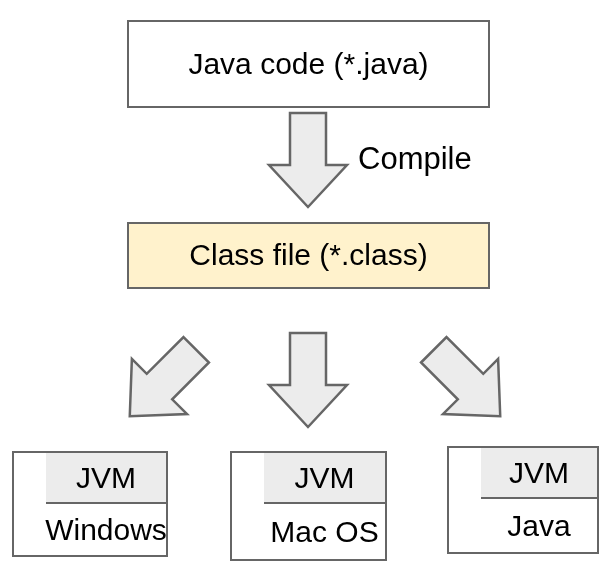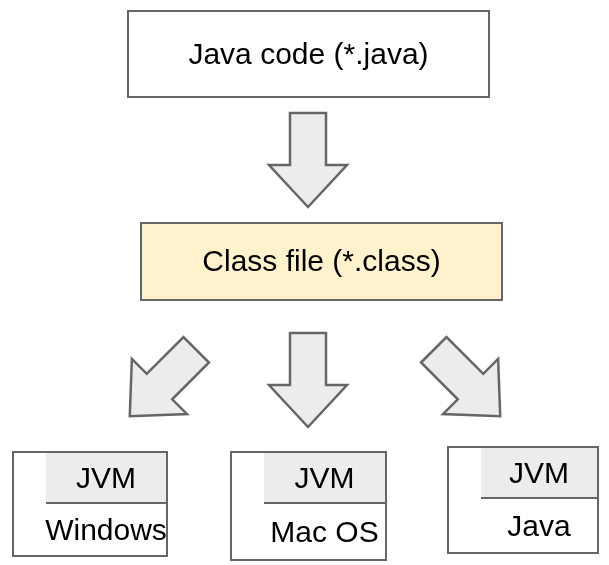--- a/index.html
+++ b/index.html
@@ -21,22 +21,22 @@
     border: 2px solid #666666;
     background: #ffffff;
     display: flex;
     align-items: center;
     justify-content: center;
     color: #000000;
     font-size: 30px;
     line-height: 1.15;
     white-space: nowrap;
   }
-  #java-code-box   { left: 127px; top: 10px;  width: 363px; height: 88px; }
-  #class-file-box  { left: 140px; top: 222px; width: 363px; height: 79px; background: #fff2cc; text-align: center; }
+  #java-code-box   { left: 127px; top: 20px;  width: 363px; height: 88px; }
+  #class-file-box  { left: 127px; top: 222px; width: 363px; height: 67px; background: #fff2cc; text-align: center; }
 
   .arrow-svg { position: absolute; width: 112px; height: 112px; }
   #compile-arrow   { left: 252px; top: 104px; }
   #arrow-left      { left: 107px; top: 327px; }
   #arrow-middle    { left: 252px; top: 324px; }
   #arrow-right     { left: 411px; top: 327px; }
 
   #compile-label {
     position: absolute;
     left: 358px;
@@ -87,20 +87,21 @@
 <div id="canvas">
 
   <div class="node" id="java-code-box">
     <span>Java code (*.java)</span>
   </div>
 
   <svg class="arrow-svg" id="compile-arrow" viewBox="0 0 112 112">
     <polygon points="38,9 74,9 74,61 95,61 56,103 17,61 38,61" stroke="#666666" stroke-width="2.5" stroke-linejoin="miter" fill="#ececec"></polygon>
   </svg>
 
+  <div id="compile-label">Compile</div>
 
   <div class="node" id="class-file-box">
     <span>Class file (*.class)</span>
   </div>
 
   <svg class="arrow-svg" id="arrow-left" viewBox="0 0 112 112">
     <polygon points="38,9 74,9 74,61 95,61 56,103 17,61 38,61" transform="rotate(45 56 56)" stroke="#666666" stroke-width="2.5" stroke-linejoin="miter" fill="#ececec"></polygon>
   </svg>
 
   <svg class="arrow-svg" id="arrow-middle" viewBox="0 0 112 112">

